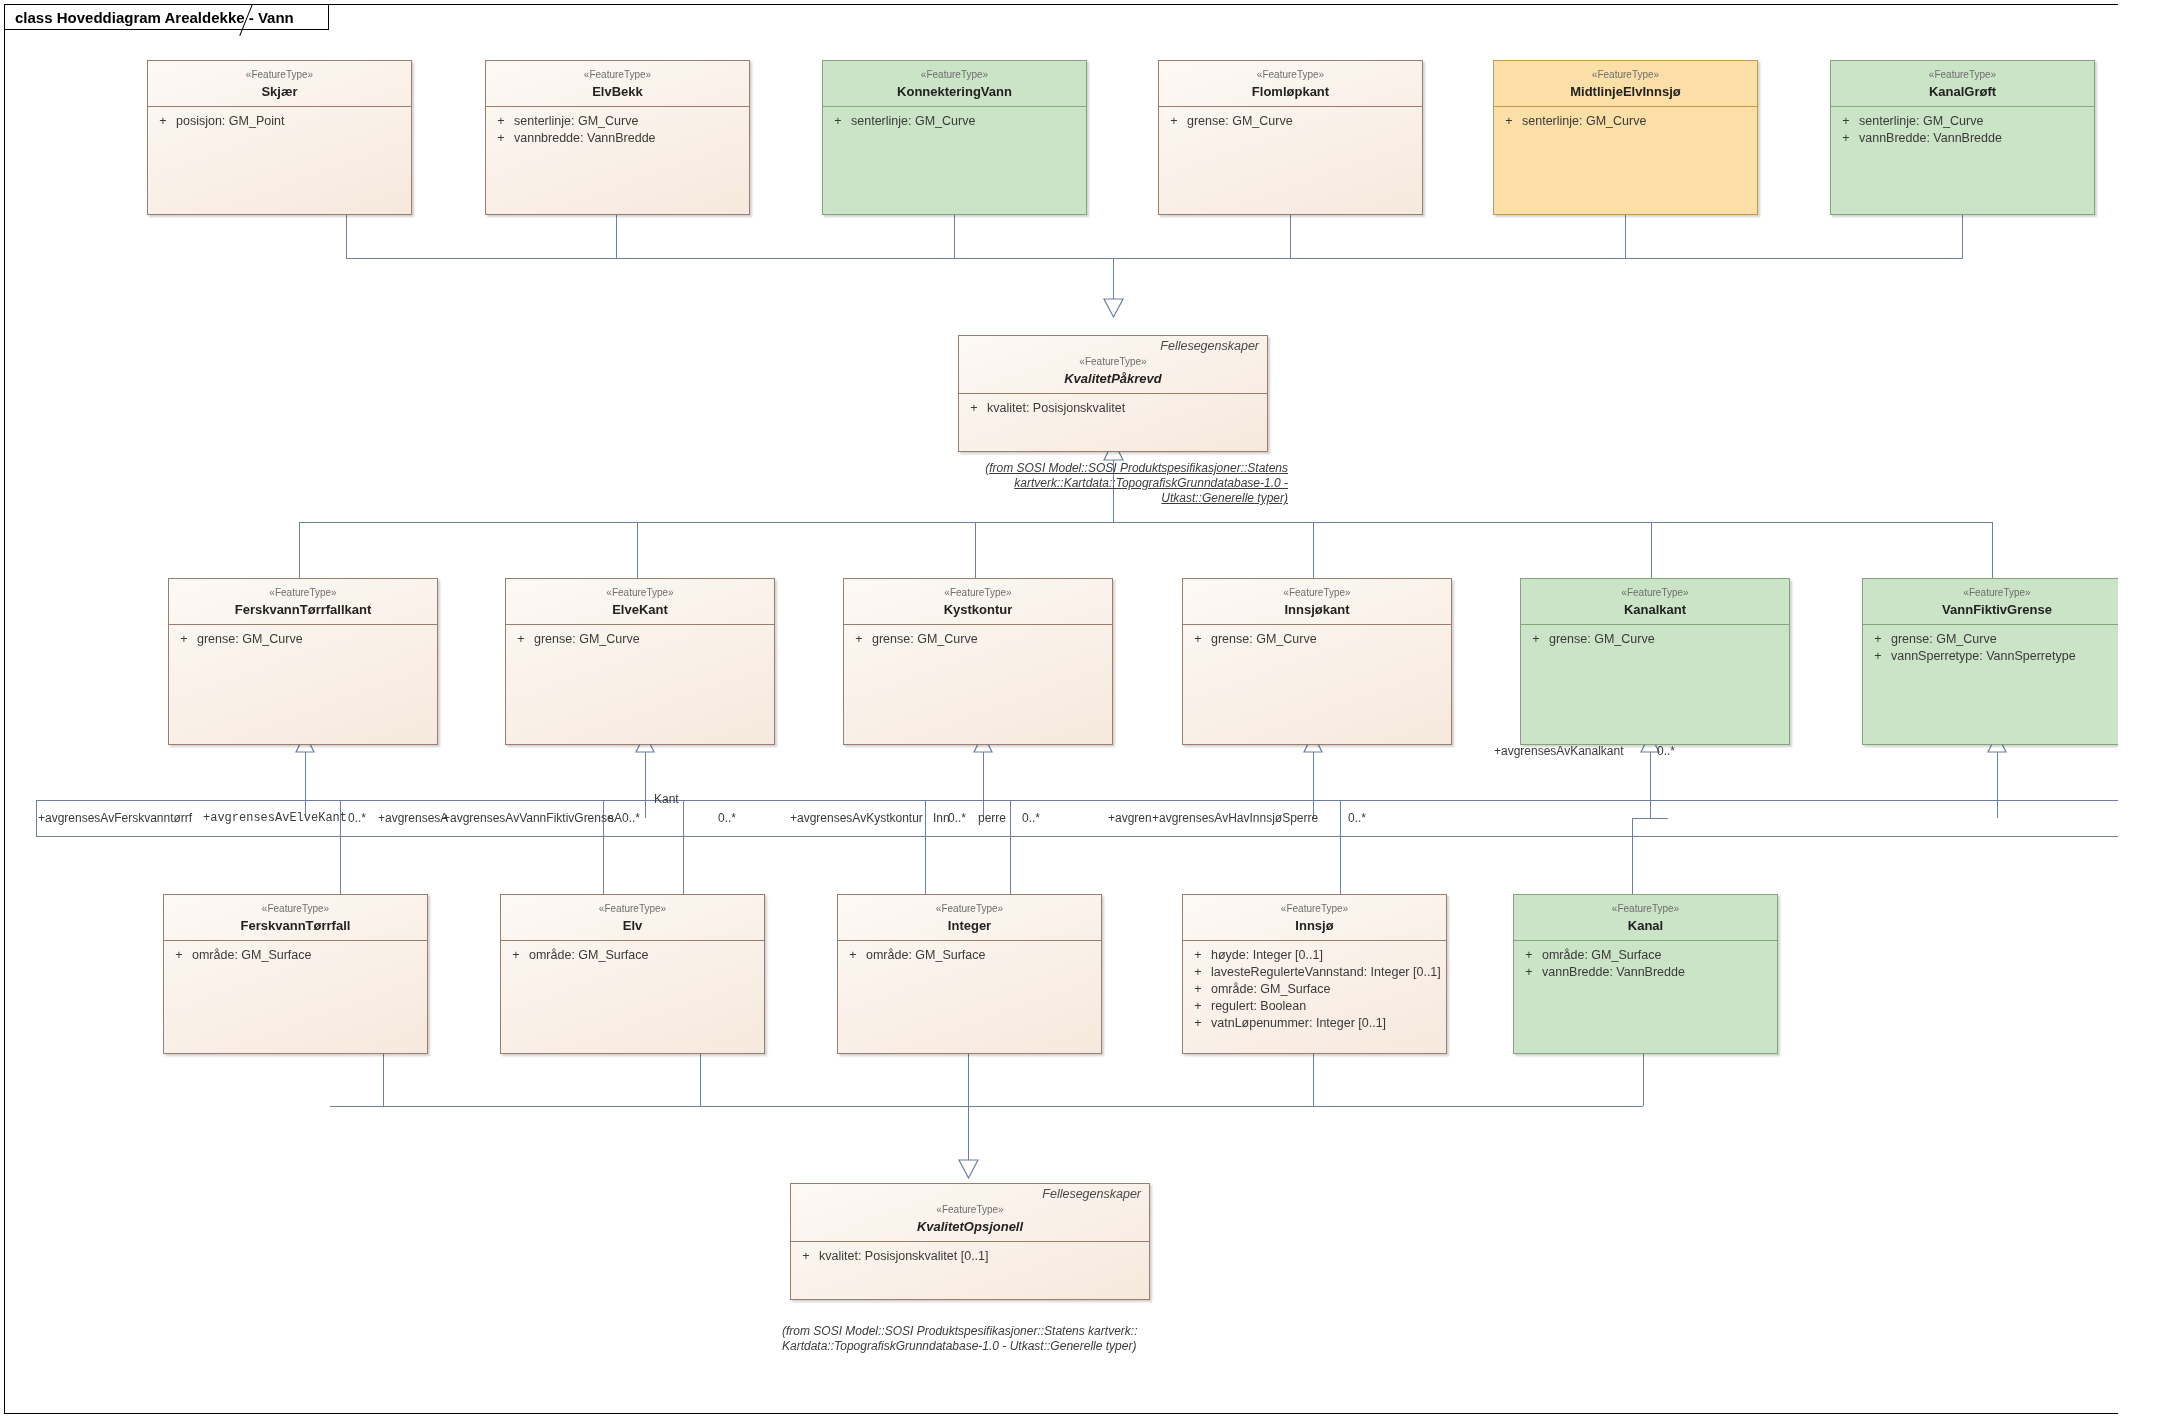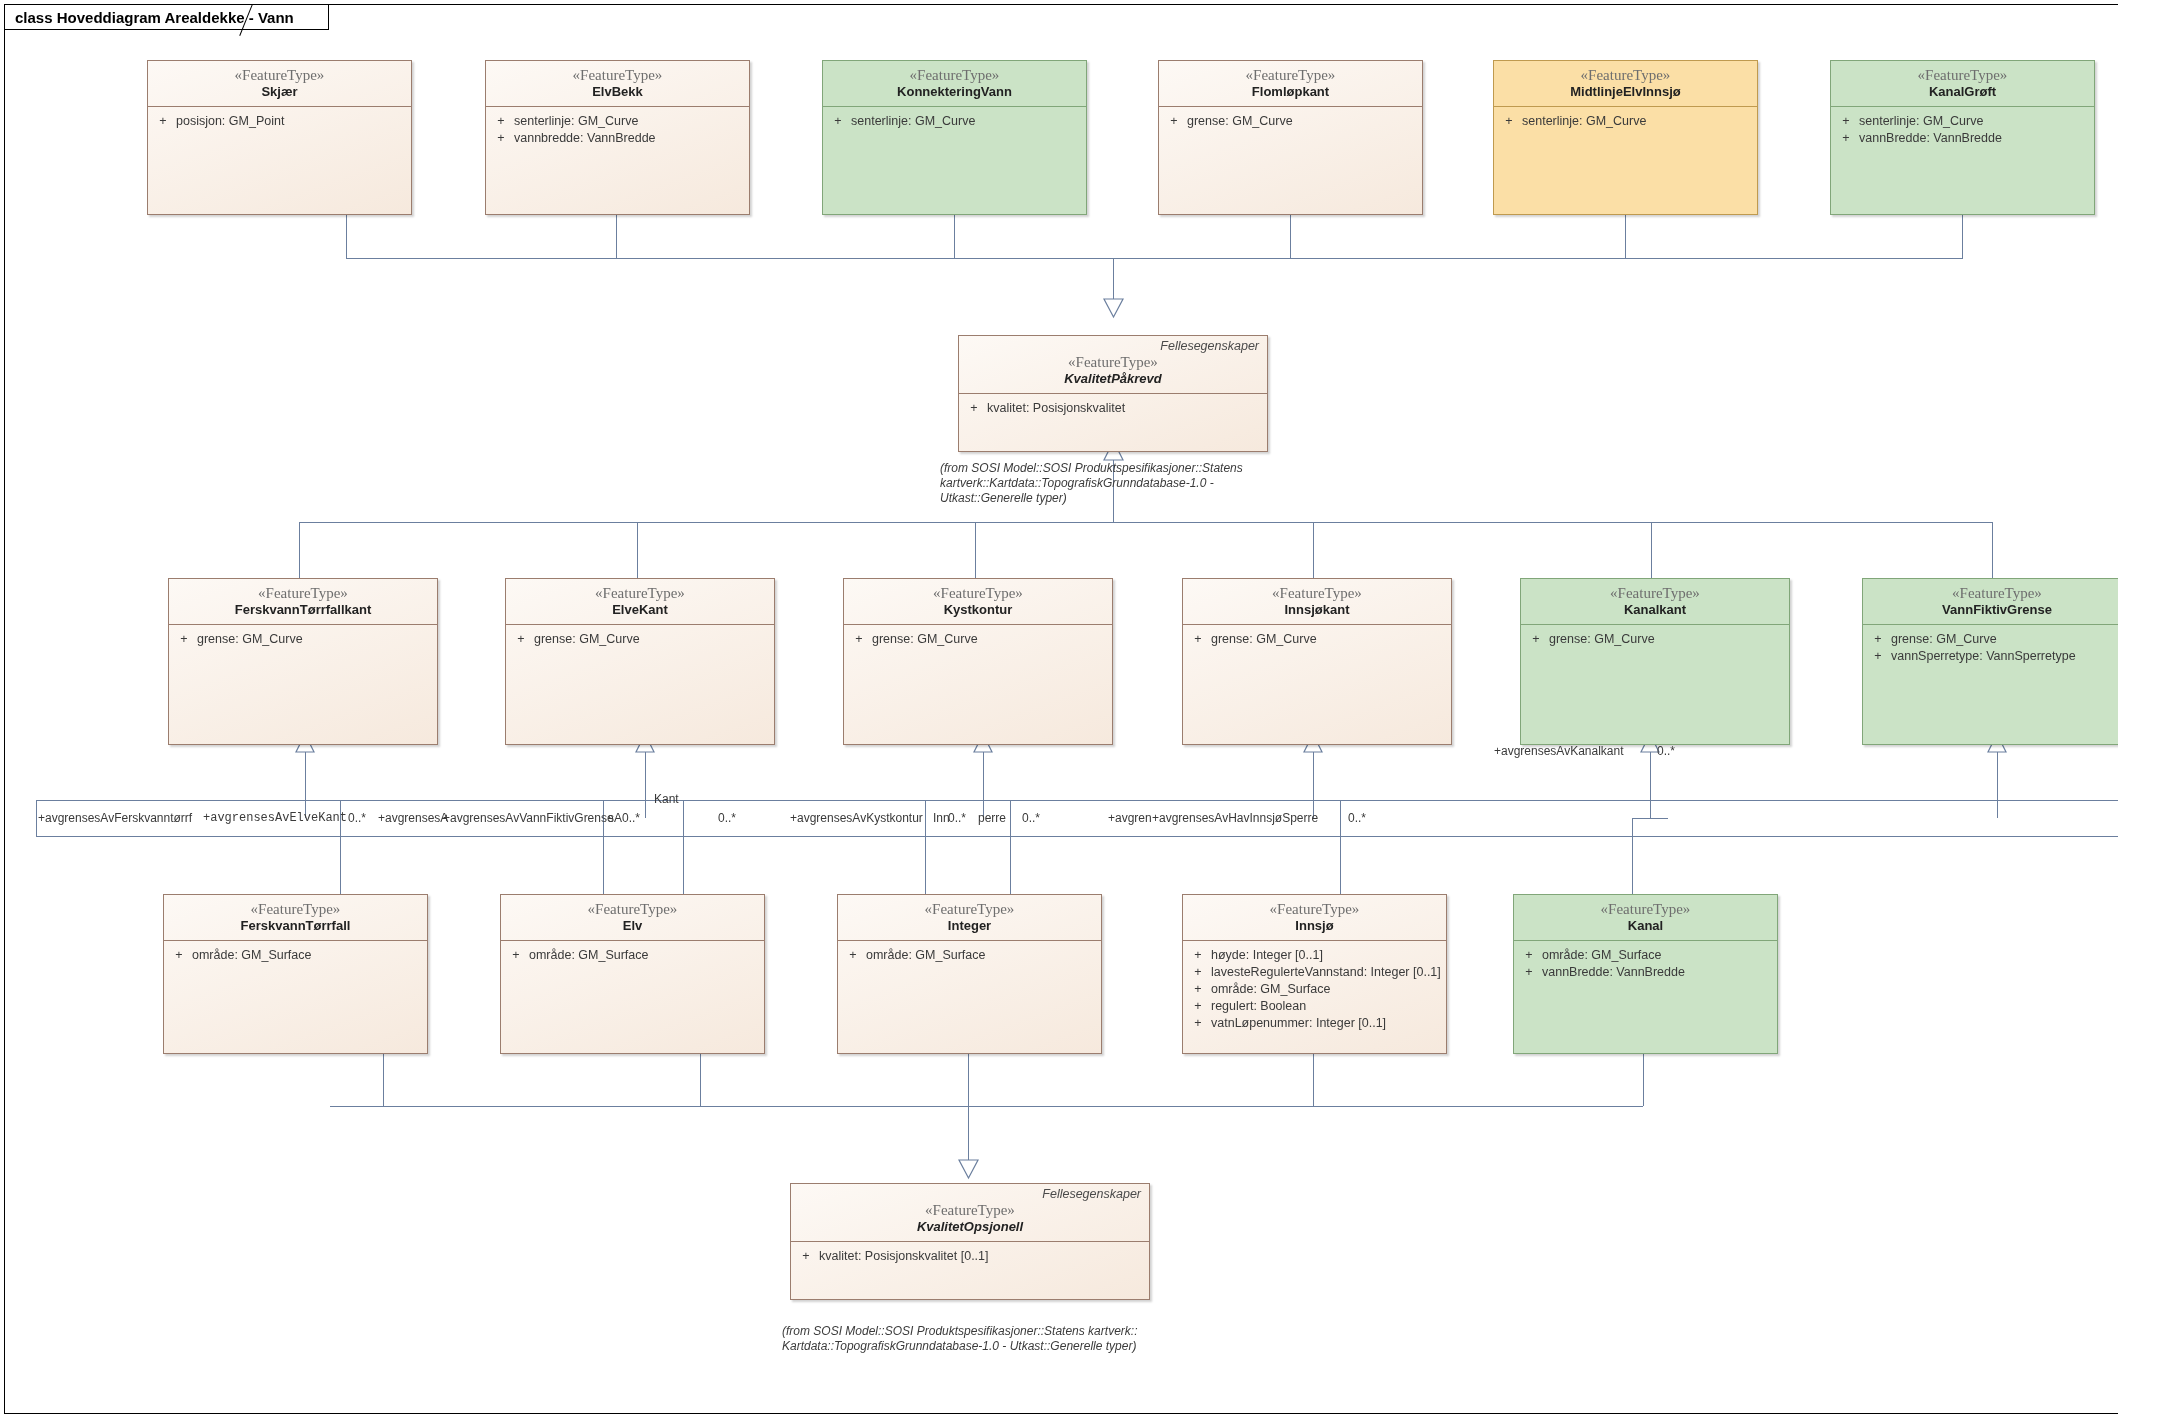--- a/index.html
+++ b/index.html
@@ -81,24 +81,23 @@
   .uml.orange > .uml-head { border-bottom-color: #bf9a4f; }
   .pkg-label {
     text-align: right;
     font-size: 12.5px;
     font-style: italic;
     color: #4a4a4a;
     padding-right: 2px;
     line-height: 15px;
   }
   .stereo {
-    font-size: 15px;
+    font-size: 10px;
     color: #6e6e6e;
     line-height: 16px;
-    font-family: Liberation Serif, serif;
   }
   .cls-name {
     font-size: 13px;
     font-weight: bold;
     color: #222222;
     line-height: 17px;
   }
   .cls-name.abstract { font-style: italic; }
   .uml-body {
     padding: 6px 2px 4px 2px;
@@ -117,21 +116,21 @@
     color: #3a3a3a;
   }
   .note {
     position: absolute;
     font-size: 12px;
     font-style: italic;
     color: #3b3b3b;
     line-height: 15px;
     z-index: 4;
   }
-  .note.center { text-align: left; }
+  .note.center { text-align: right; text-decoration: underline; }
   .note.left { text-align: left; }
 
   
   .ln {
     position: absolute;
     background: #6b7f9e;
     z-index: 1;
   }
   .lnv { width: 1px; }
   .lnh { height: 1px; }

